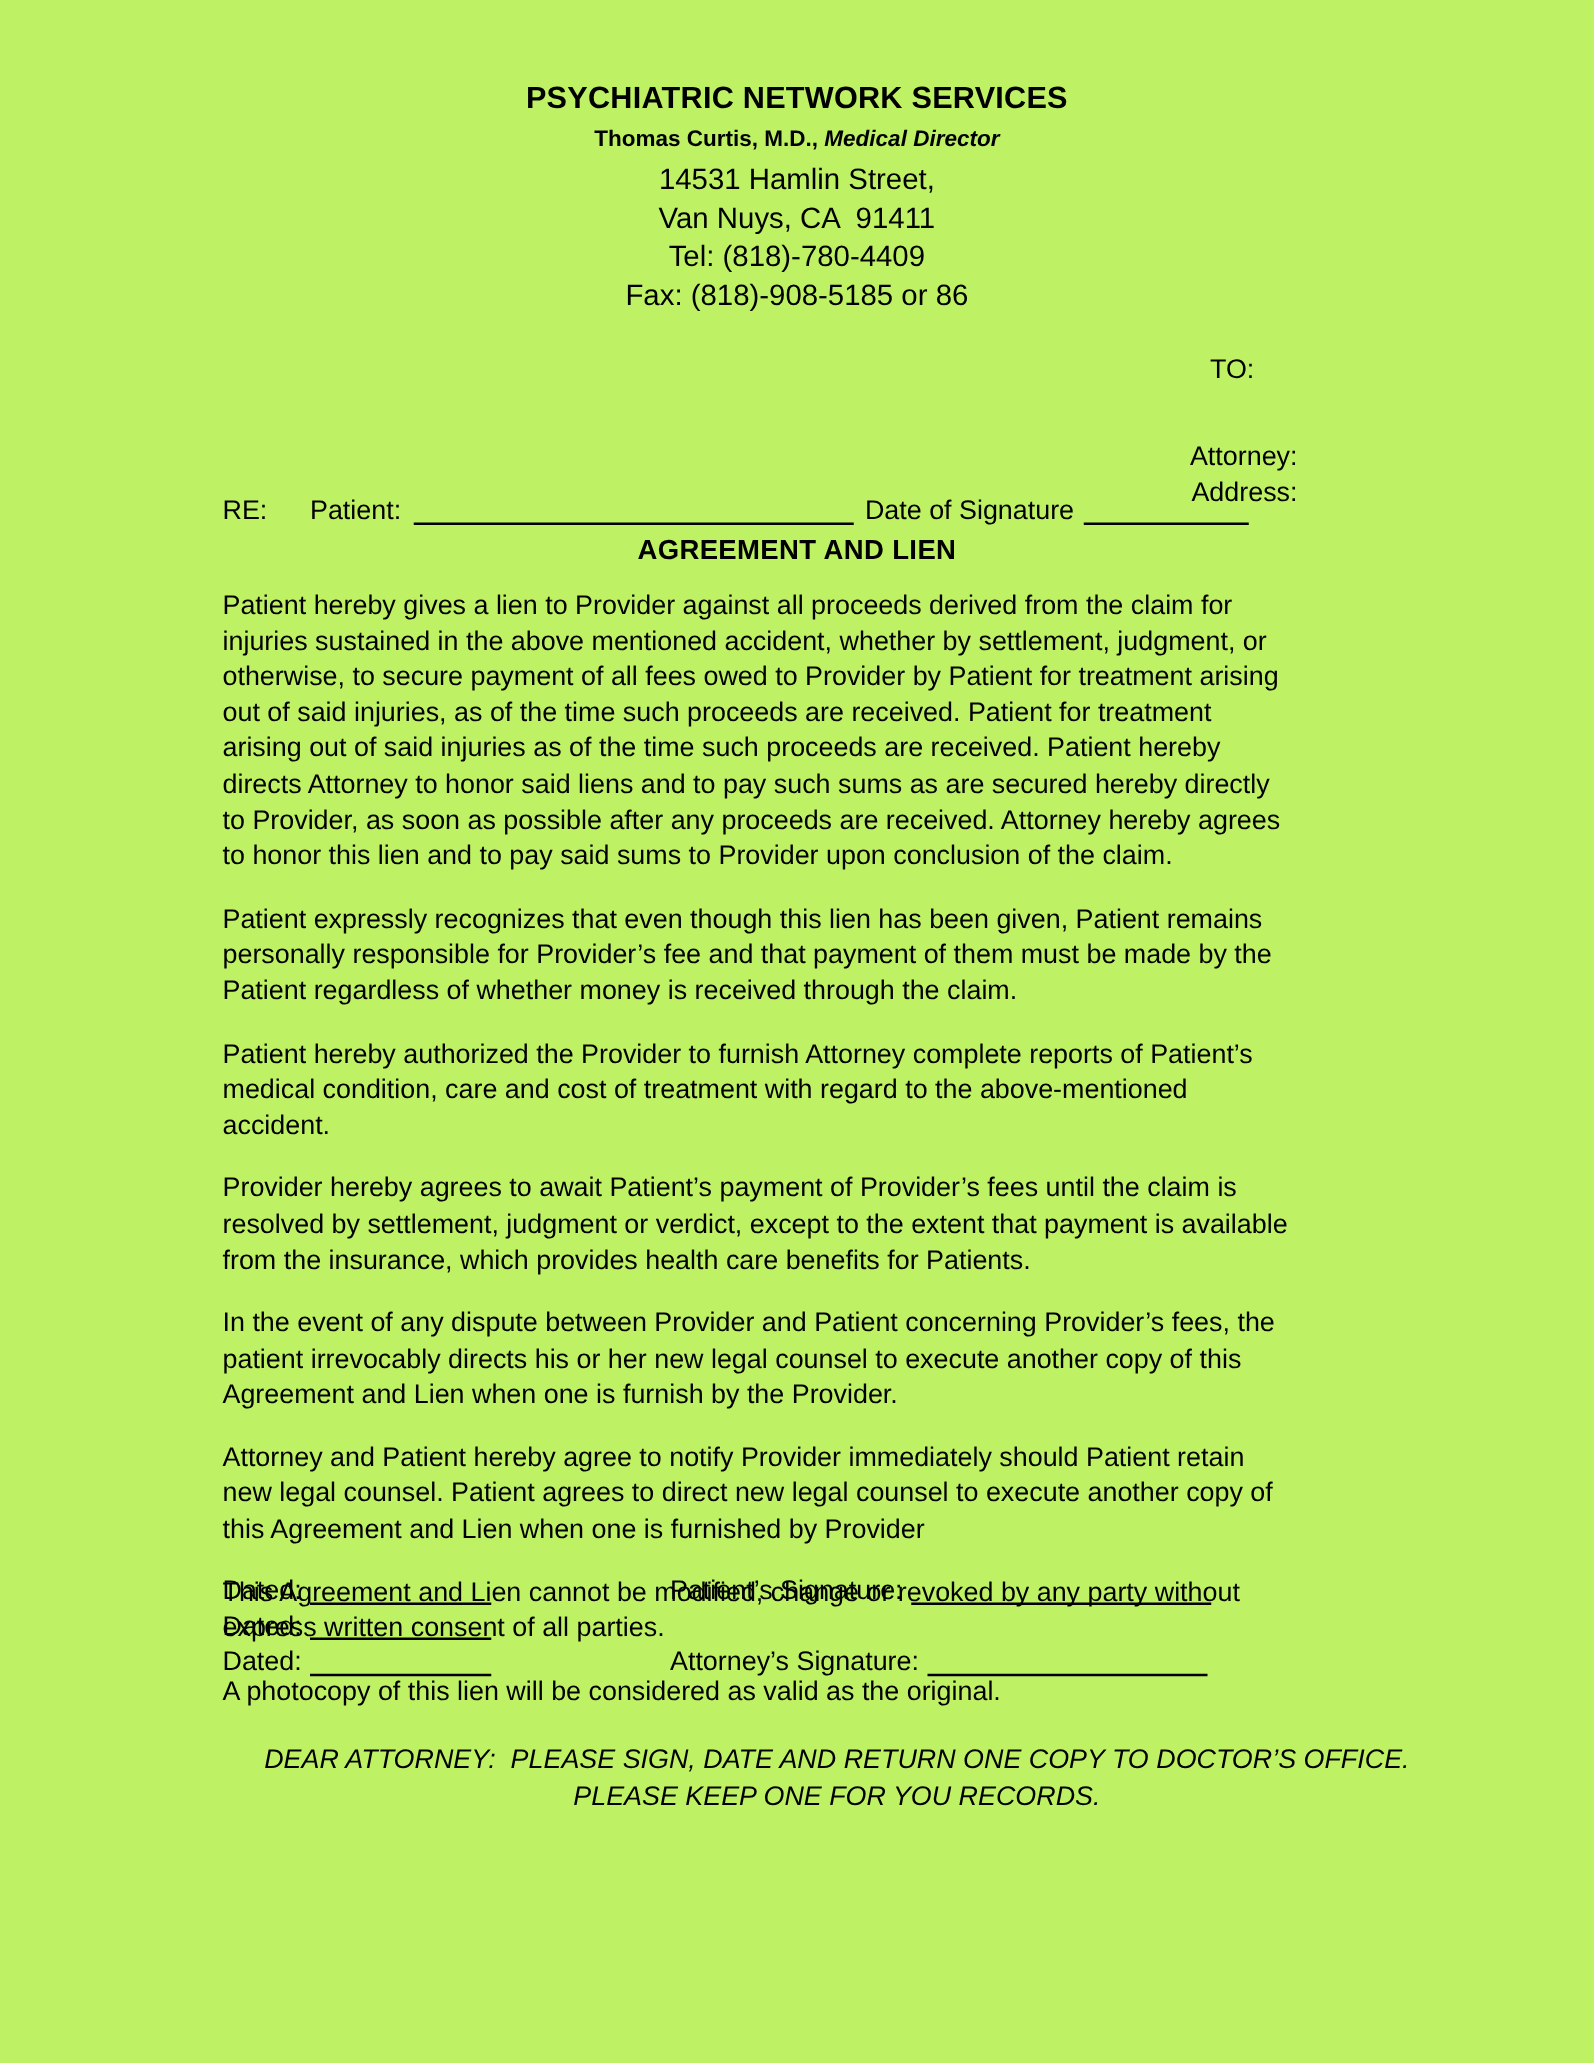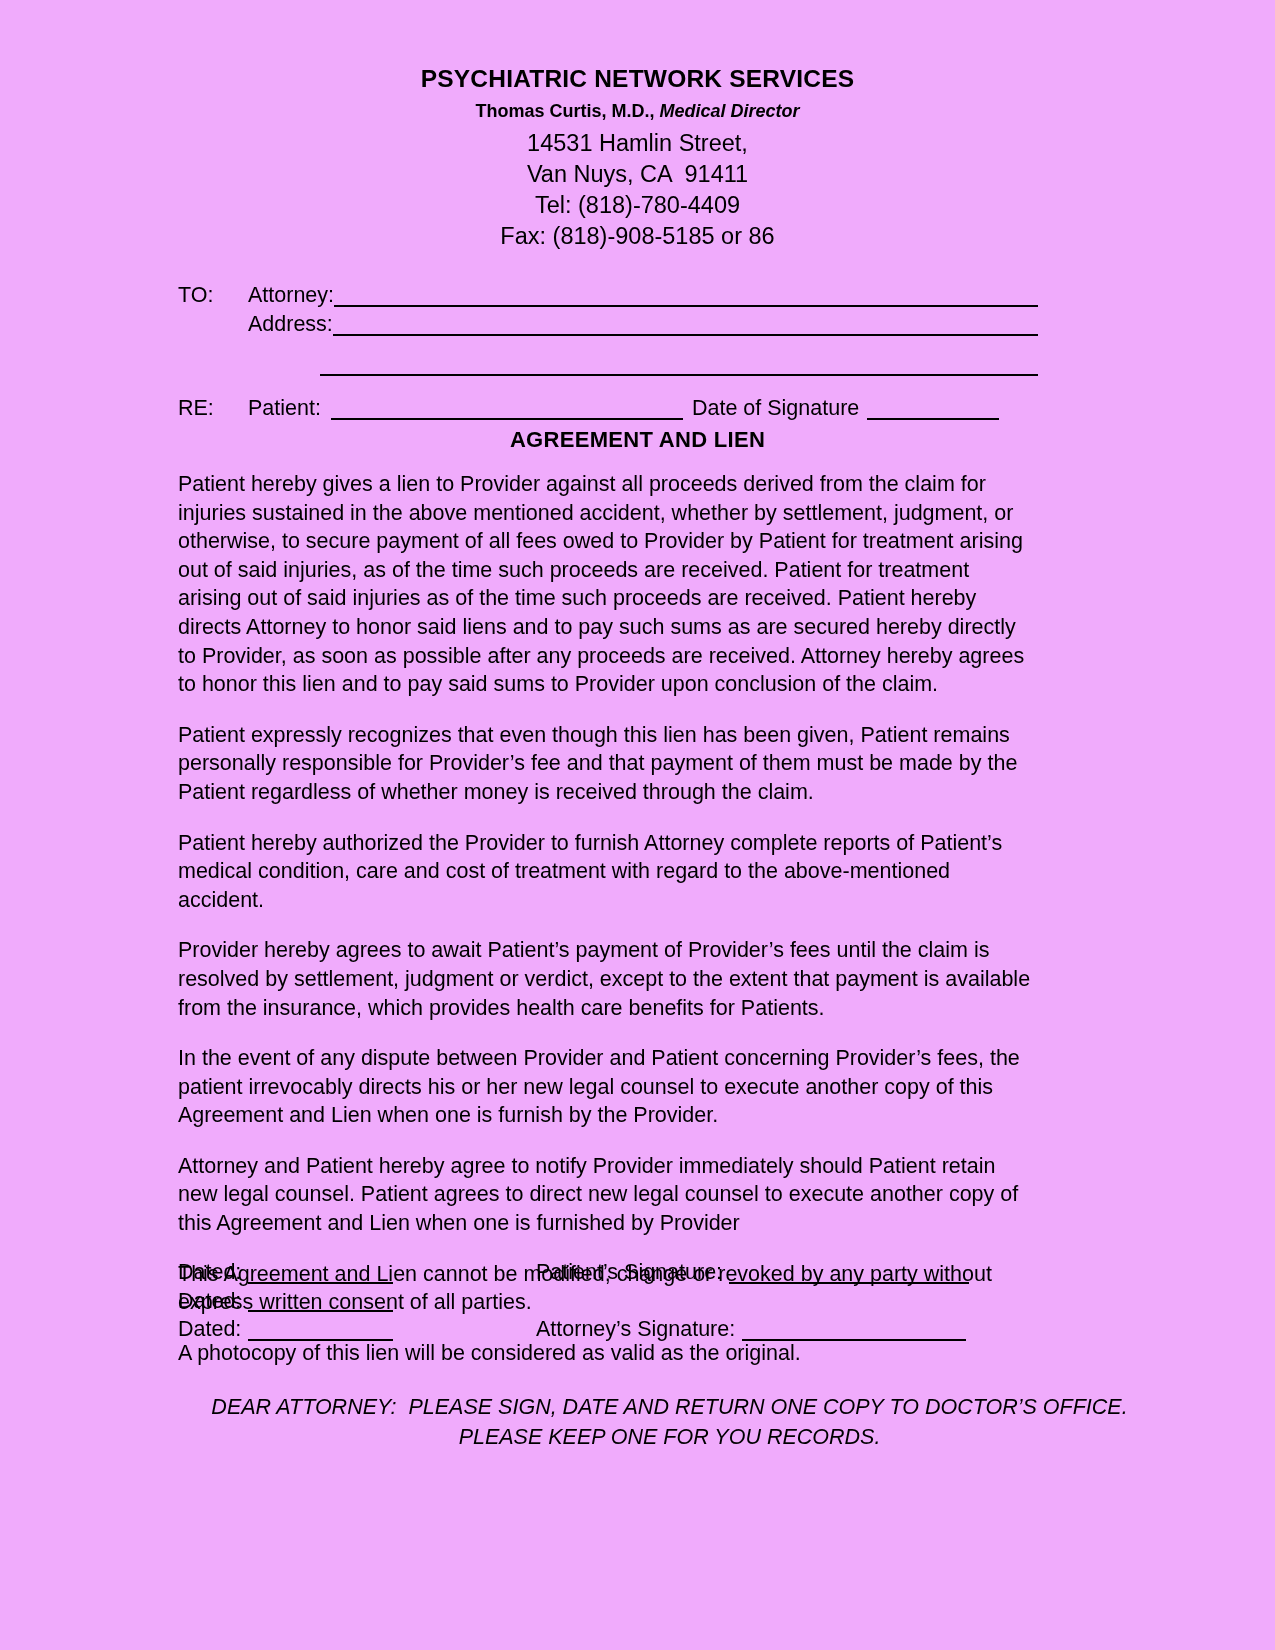--- a/index.html
+++ b/index.html
@@ -10,21 +10,21 @@
   }
   body {
     font-family: "Liberation Sans", sans-serif;
     color: #000000;
   }
   .page {
     position: relative;
     width: 1275px;
     height: 1650px;
     margin: 0 auto;
-    background: #f0abfc;
+    background: #bef264;
     box-sizing: border-box;
     overflow: hidden;
   }
 
   
   .letterhead {
     position: absolute;
     left: 0;
     top: 62px;
     width: 100%;
@@ -56,20 +56,21 @@
     left: 178px;
     top: 281px;
     width: 860px;
     font-size: 21.5px;
     line-height: 29px;
   }
   .form-row {
     display: flex;
     align-items: flex-end;
     height: 29px;
+    flex-direction: column;
   }
   .fr-tag {
     width: 70px;
     flex: 0 0 70px;
     white-space: pre;
   }
   .fr-label {
     white-space: pre;
     flex: 0 0 auto;
   }

